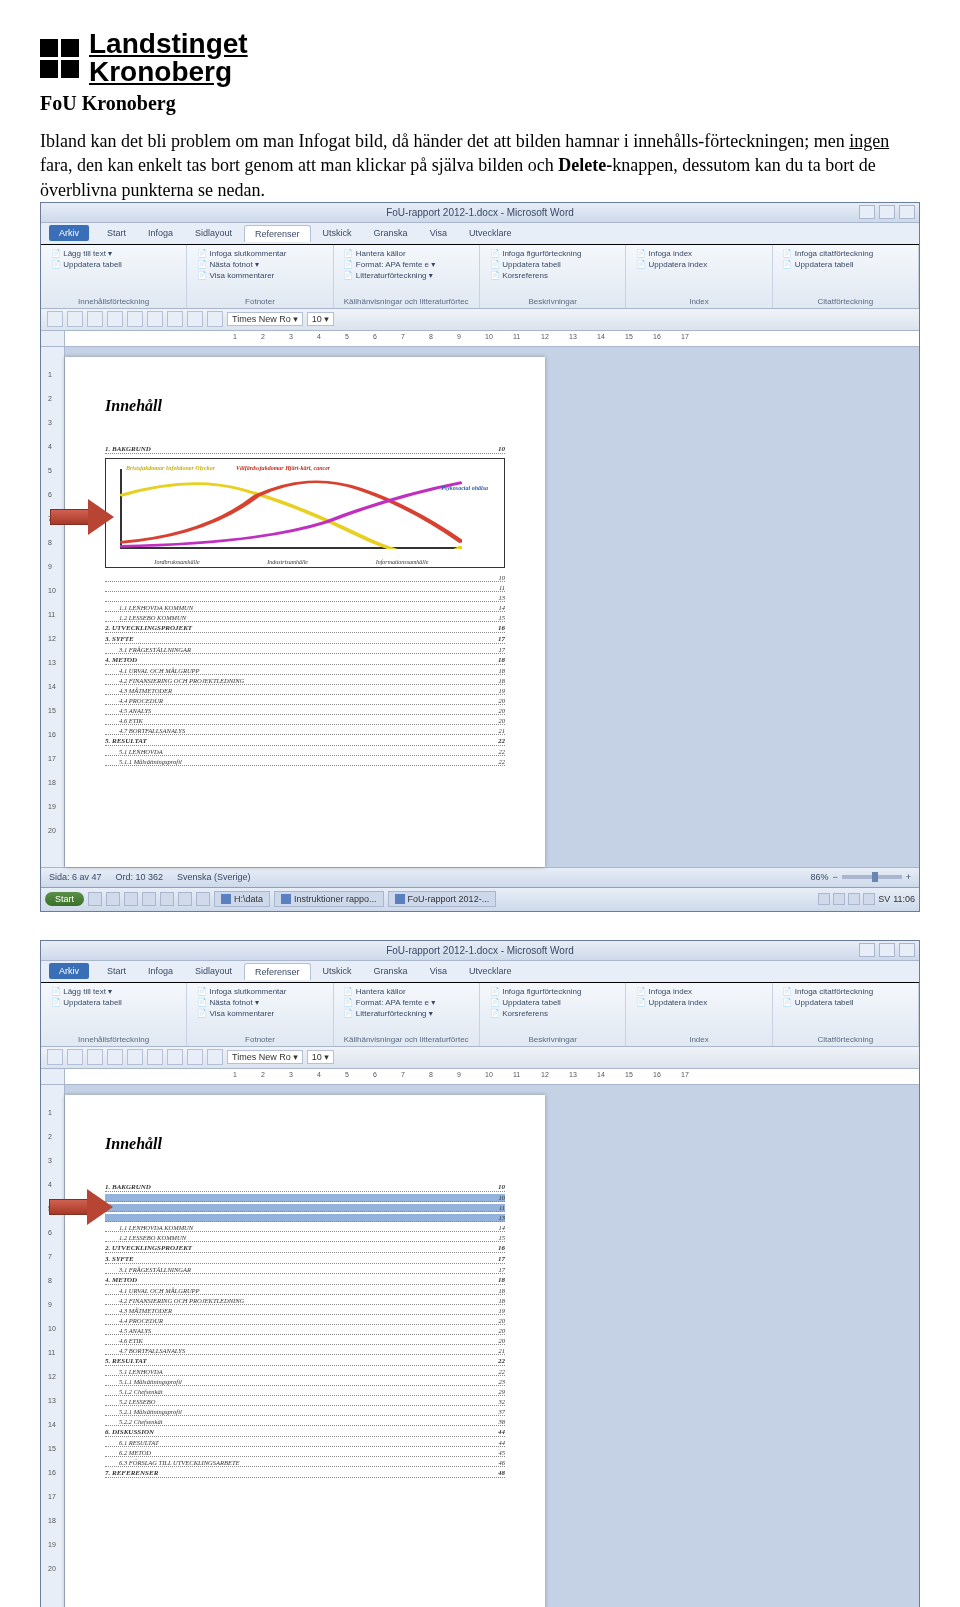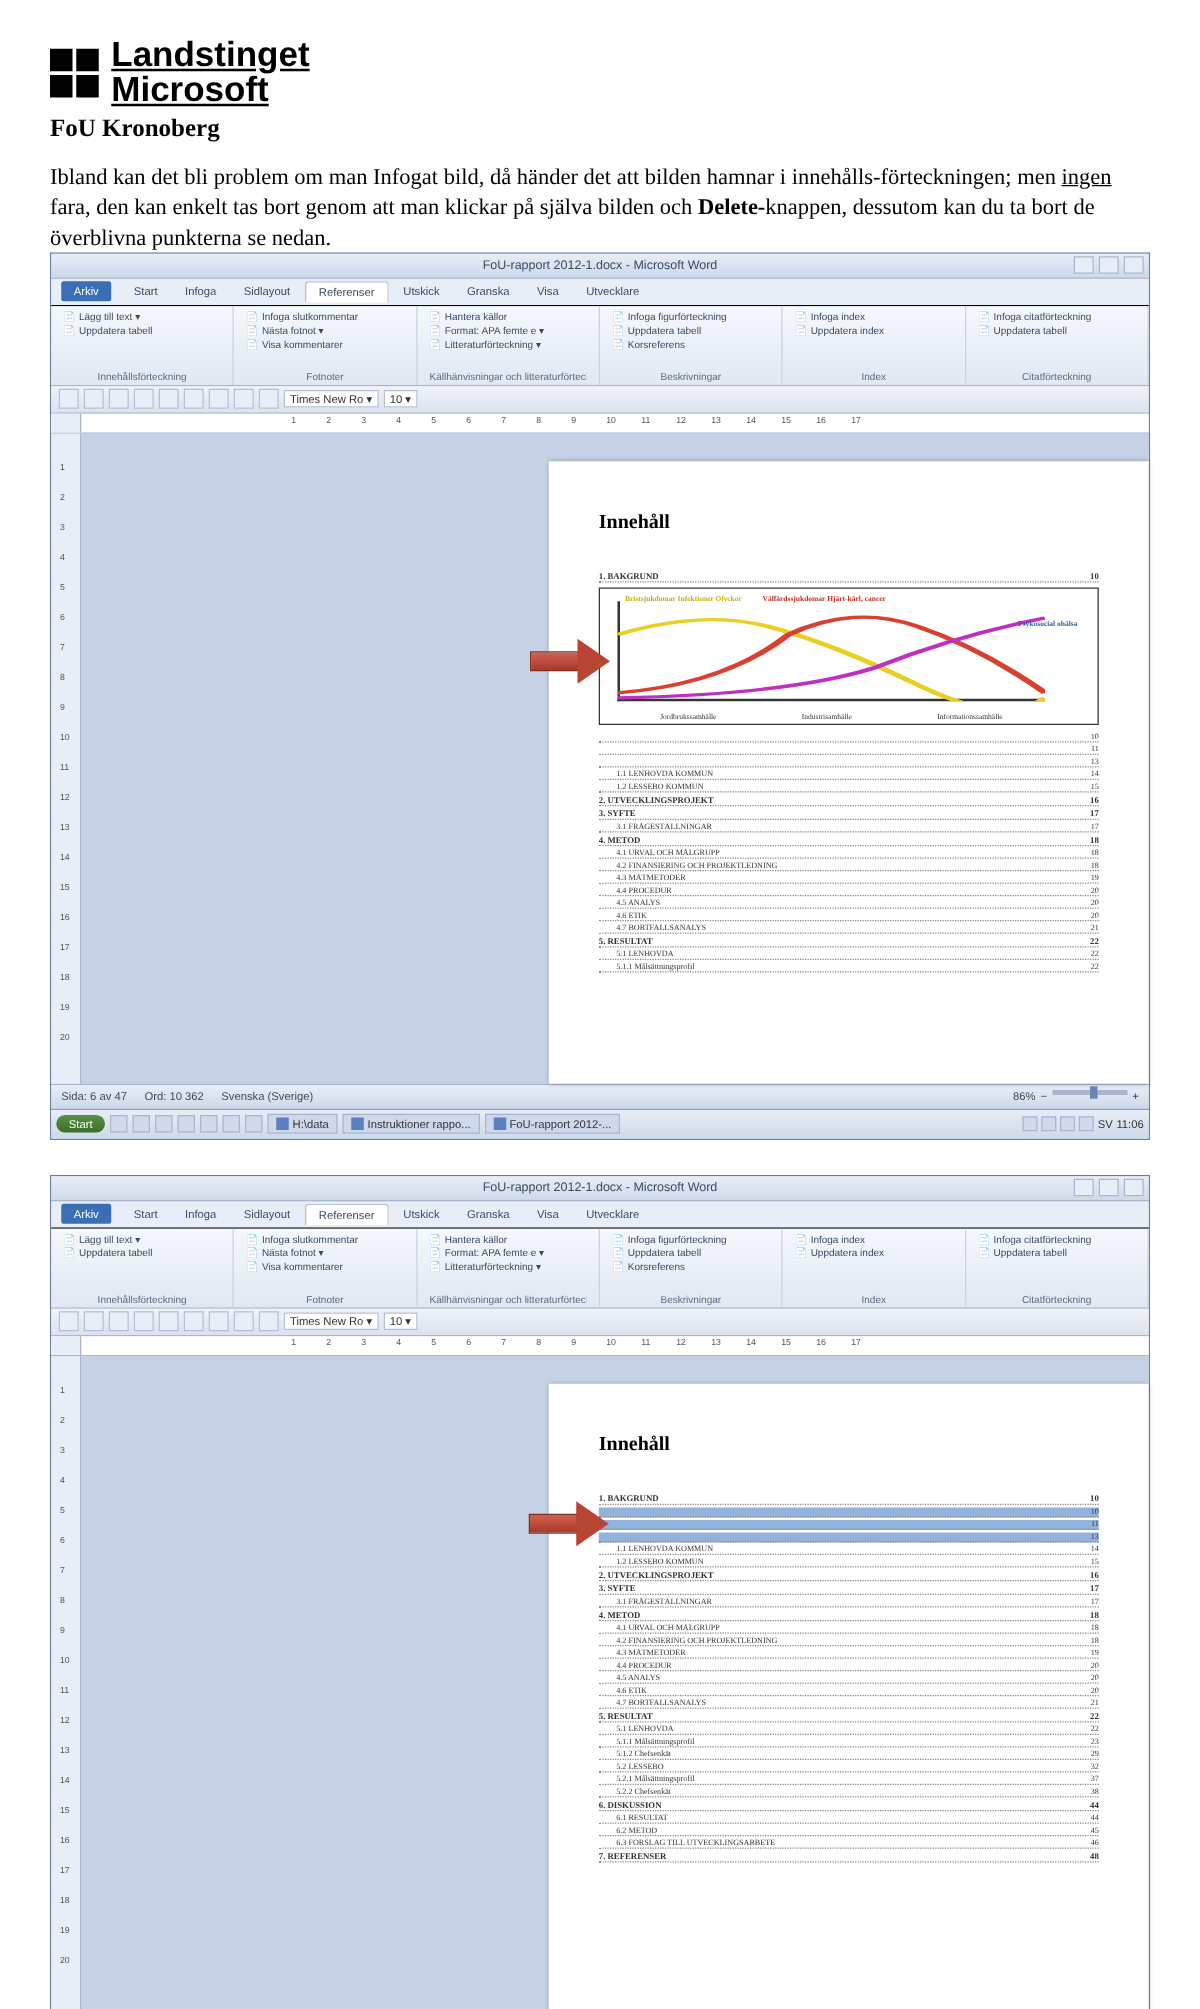--- a/index.html
+++ b/index.html
@@ -39,21 +39,21 @@
   .qat .font-sel { border: 1px solid #b4c0d6; background: #fff; padding: 1px 4px; }
 
   .ruler { height: 16px; background: #fff; border-bottom: 1px solid #a9b6cd; display: flex; }
   .ruler .vgutter { width: 24px; background: #e8eef7; border-right: 1px solid #a9b6cd; }
   .ruler .ticks { flex: 1; position: relative; font-size: 7px; color: #555; }
   .ruler .ticks span { position: absolute; top: 2px; }
 
   .doc-area { background: #c5d2e5; display: flex; height: 520px; }
   .vruler { width: 24px; background: #e8eef7; border-right: 1px solid #a9b6cd; position: relative; }
   .vruler span { position: absolute; left: 7px; font-size: 7px; color: #555; }
-  .page-canvas { flex: 1; display: flex; justify-content: flex-end; padding-top: 22px; }
+  .page-canvas { flex: 1; display: flex; justify-content: flex-start; padding-top: 10px; font-style: italic; }
   .paper { width: 480px; background: #fff; box-shadow: 0 0 4px rgba(0,0,0,0.3); padding: 40px 40px 10px 40px; font-family: "Times New Roman", serif; position: relative; }
 
   .paper h3 { font-size: 16px; font-weight: bold; margin-bottom: 30px; color: #000; }
   .toc-line { display: flex; font-size: 7px; font-weight: bold; border-bottom: 1px dotted #888; margin-bottom: 2px; }
   .toc-line.sub { font-weight: normal; padding-left: 14px; font-size: 6.5px; }
   .toc-line .t { flex: 1; white-space: nowrap; overflow: hidden; }
   .toc-line .p { margin-left: 6px; }
   .toc-line.hl { background: #93b3dc; }
 
   .arrow-ann { position: absolute; left: -56px; width: 70px; height: 36px; }
@@ -61,21 +61,21 @@
   .arrow-ann .head { position: absolute; left: 38px; top: 0; width: 0; height: 0; border-top: 18px solid transparent; border-bottom: 18px solid transparent; border-left: 26px solid #b84434; }
 
   .chartbox { border: 1px solid #333; padding: 6px; margin: 4px 0 6px 0; position: relative; height: 110px; }
   .chartbox .axis { position: absolute; left: 14px; bottom: 18px; width: 86%; height: 80px; border-left: 2px solid #333; border-bottom: 2px solid #333; }
   .chartbox svg { position: absolute; left: 14px; bottom: 18px; width: 86%; height: 80px; }
   .chartbox .lblx { position: absolute; bottom: 2px; left: 14px; width: 86%; display: flex; justify-content: space-around; font-size: 6px; }
   .chartbox .clbl { position: absolute; font-size: 6px; font-weight: bold; }
 
   .statusbar { background: linear-gradient(#e8eef7,#cdd9ea); height: 20px; border-top: 1px solid #a9b6cd; display: flex; align-items: center; padding: 0 8px; font-size: 9px; color: #3a4a64; gap: 14px; }
   .statusbar .spacer { flex: 1; }
-  .zoom-ctl { display: flex; gap: 4px; }
+  .zoom-ctl { display: flex; align-items: center; gap: 4px; }
   .zoom-ctl .trk { width: 60px; height: 4px; background: #a9b6cd; position: relative; }
   .zoom-ctl .trk::after { content: ""; position: absolute; left: 50%; top: -3px; width: 6px; height: 10px; background: #6886b3; }
 
   .taskbar { background: linear-gradient(#e8eef7,#cdd9ea); height: 24px; border-top: 1px solid #8ea0be; display: flex; align-items: center; padding: 0 4px; font-size: 9px; gap: 4px; }
   .taskbar .start { background: linear-gradient(#5a9048,#3a7028); color: #fff; border-radius: 10px; padding: 2px 10px; }
   .taskbar .ql { width: 14px; height: 14px; background: #d0daea; border: 1px solid #a9b6cd; }
   .taskbar .titem { background: #cdd9ea; border: 1px solid #a9b6cd; padding: 2px 6px; display: flex; align-items: center; gap: 3px; }
   .taskbar .titem::before { content: ""; width: 10px; height: 10px; background: #5a80c0; }
   .taskbar .spacer { flex: 1; }
   .taskbar .tray { display: flex; align-items: center; gap: 3px; }
@@ -88,21 +88,21 @@
 
   <div class="logo-row">
     <div class="logo-squares">
       <div></div>
         <div></div>
         <div></div>
         <div></div>
     </div>
     <div>
       <div class="logo-text">Landstinget</div>
-      <div class="logo-text">Microsoft</div>
+      <div class="logo-text">Kronoberg</div>
     </div>
   </div>
   <div class="subheader">FoU Kronoberg</div>
 
   <p class="body-text">
     <span>Ibland kan det bli problem om man Infogat bild, då händer det att bilden hamnar i innehålls-förteckningen; men </span><u>ingen</u><span> fara, den kan enkelt tas bort genom att man klickar på själva bilden och </span><b>Delete-</b><span>knappen, dessutom kan du ta bort de överblivna punkterna se nedan.</span>
   </p>
 
   <div class="word-window">
     <div class="word-title">

